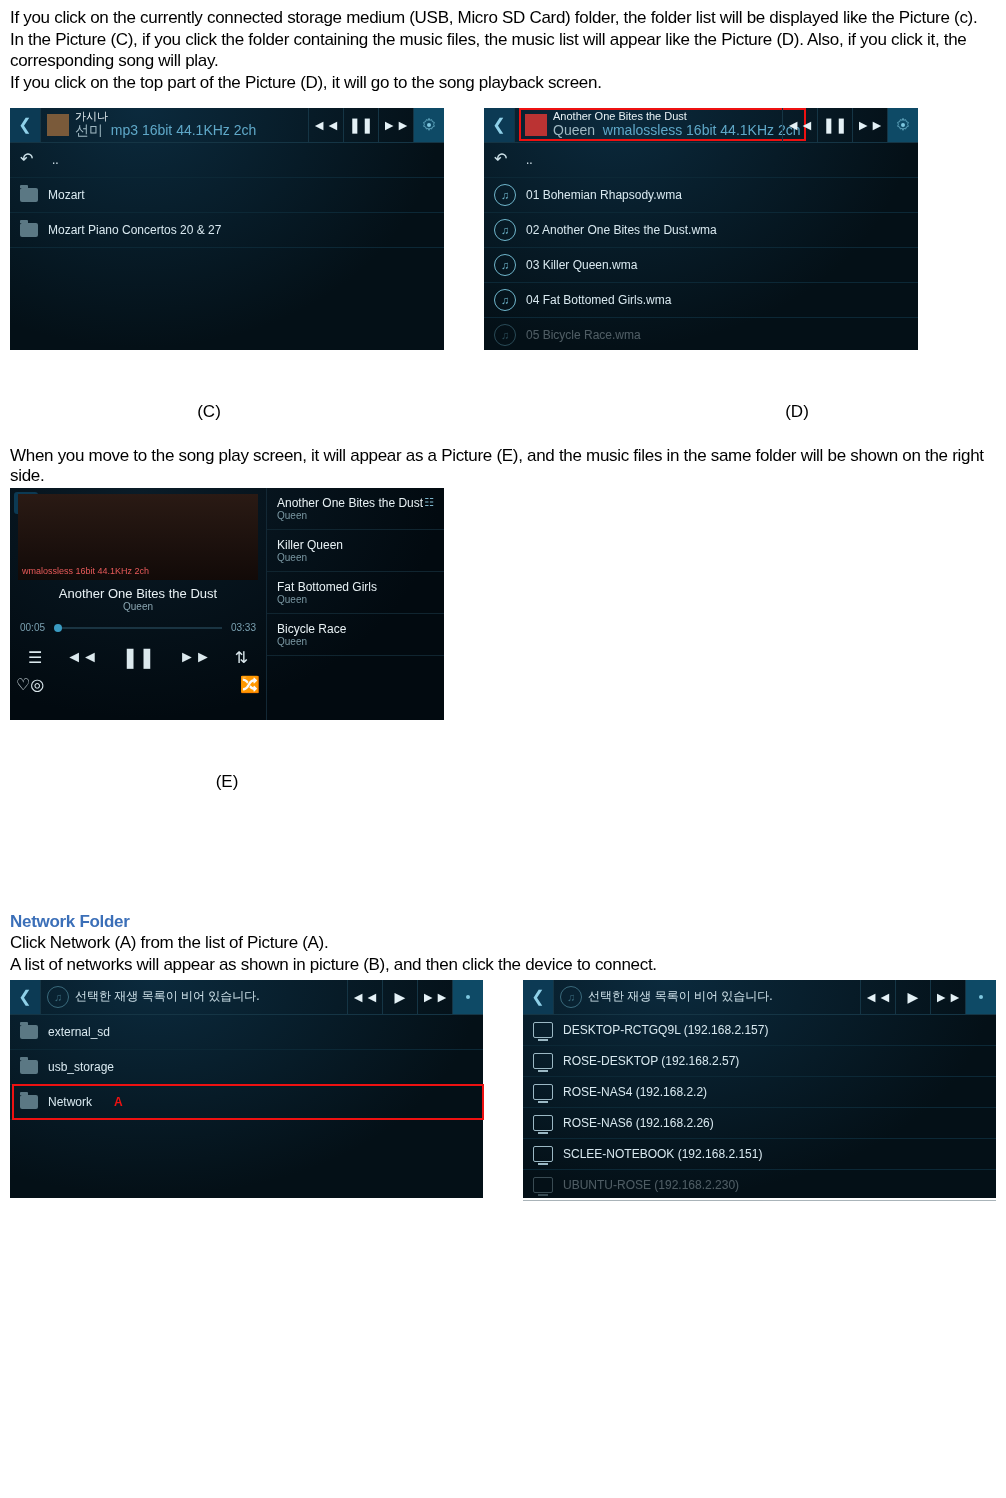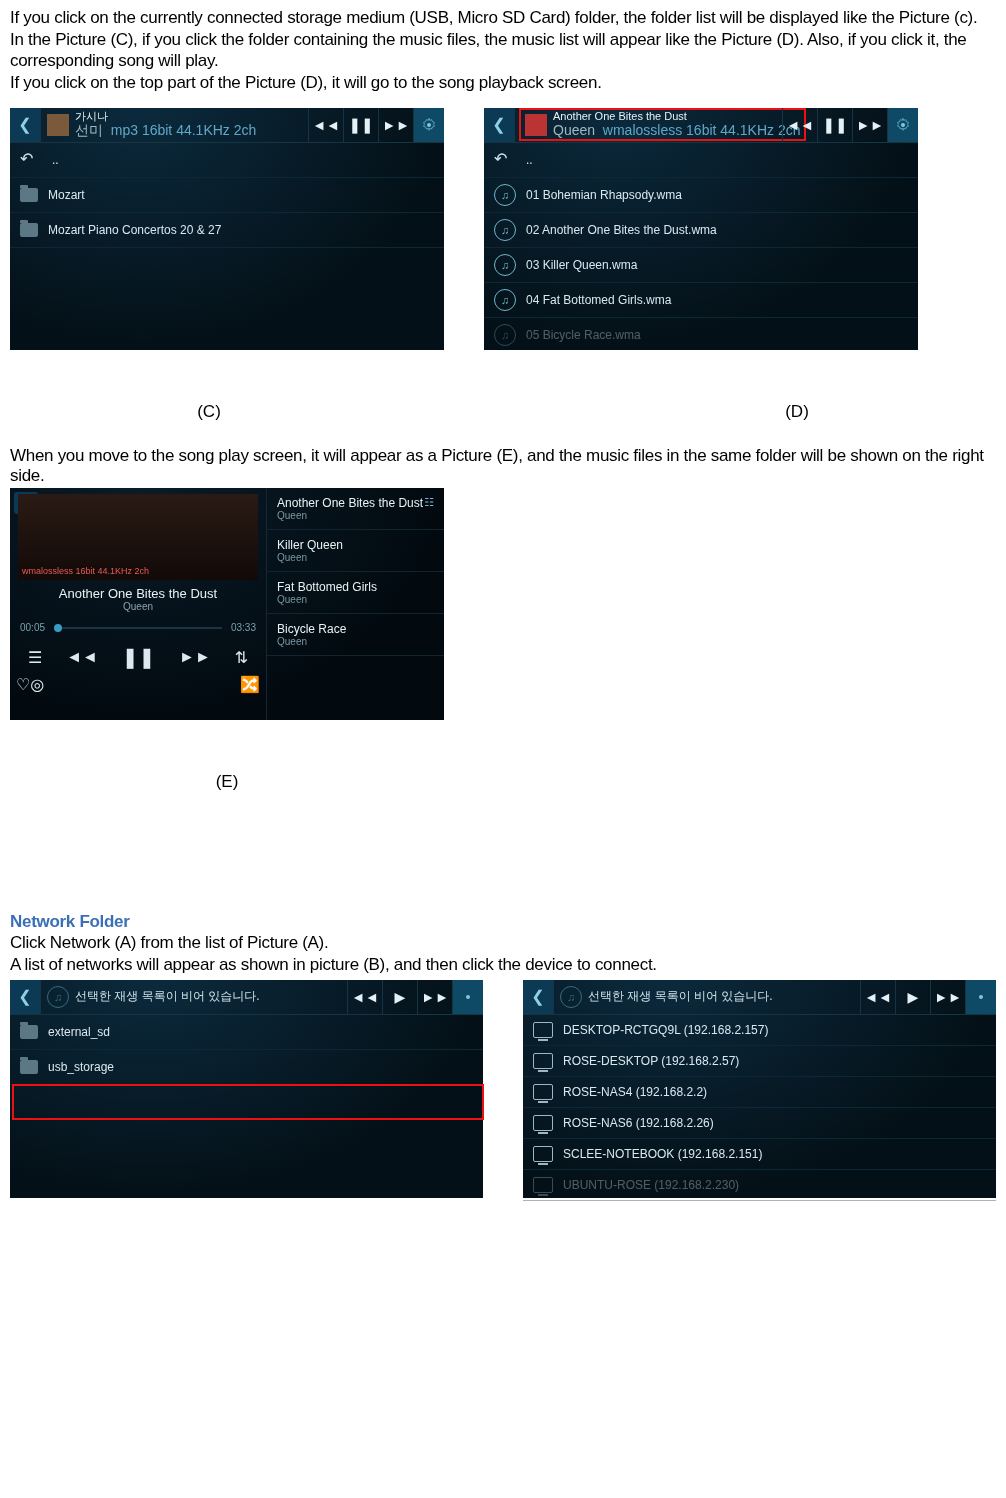--- a/index.html
+++ b/index.html
@@ -244,20 +244,25 @@
     </div>
     <div class="listbody">
       <div class="lrow">
           <span class="foldericon"></span>
           <span>external_sd</span>
         </div>
       <div class="lrow">
           <span class="foldericon"></span>
           <span>usb_storage</span>
         </div>
+      <div class="lrow" style="position:relative">
+          <span class="foldericon"></span>
+          <span>Network</span>
+          <span class="redA">A</span>
+        </div>
     </div>
     <div class="redbox" style="left:2px;top:104px;width:468px;height:32px"></div>
   </div>
 
   <div class="netshot">
     <div class="topbar">
       <div class="sq back">❮</div>
       <div class="nowplay">
         <span class="noteicon" style="border-color:#3a6a7c;color:#3a6a7c">♫</span>
         <span style="color:#cfe2ea">선택한 재생 목록이 비어 있습니다.</span>

